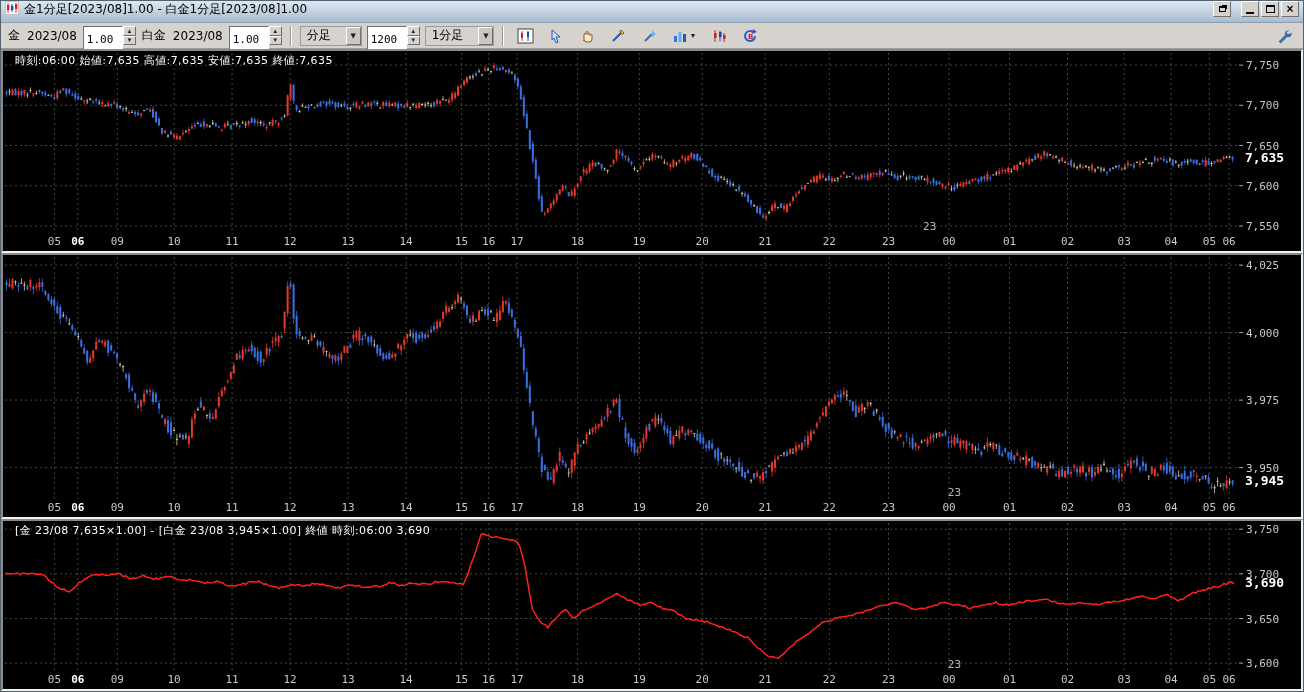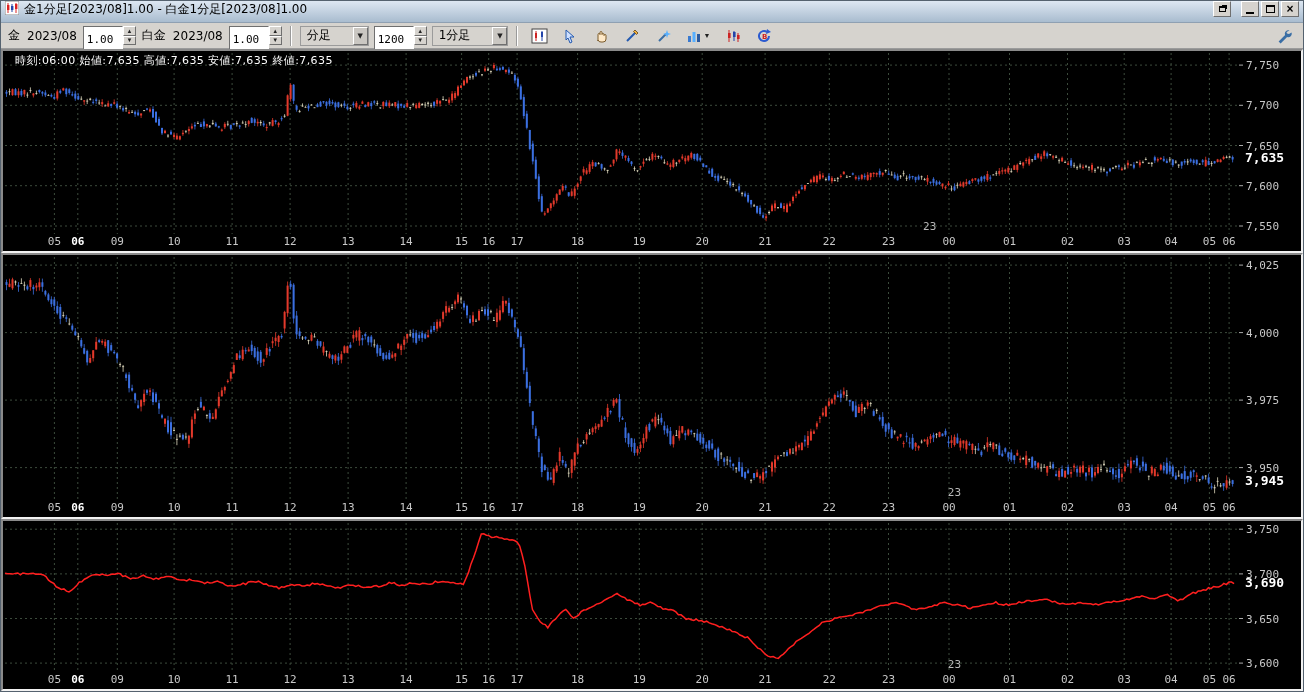--- a/index.html
+++ b/index.html
@@ -18,21 +18,21 @@
   .g-restore{display:block;width:7px;height:6px;border:1px solid #000;border-top:2px solid #000;box-shadow:2px -2px 0 -1px #000}
   .g-close{font-size:12px;font-weight:bold}
 
   
   .toolbar{height:26px;flex:0 0 26px;background:#d6d3ce;border-bottom:1px solid #9b9b9b;display:flex;align-items:center;padding:0 6px;gap:5px}
   .tlabel{color:#000;padding:0 1px;white-space:nowrap}
   .spin{display:flex;align-items:stretch;height:19px}
   .spin input{width:40px;border:1px solid;border-color:#6f6f6f #ffffff #ffffff #6f6f6f;background:#fff;font-size:11px;font-family:"DejaVu Sans Mono",monospace;padding:12px 3px}
   .spinbtns{display:flex;flex-direction:column;width:13px}
   .spinbtns button{flex:1;font-size:6px;line-height:1;background:#d6d3ce;border:1px solid;border-color:#ffffff #6f6f6f #6f6f6f #ffffff;padding:0;color:#222;cursor:default}
-  .combo{display:flex;align-items:center;height:20px;border:1px solid #9b9b9b;background:#d6d3ce;padding-left:6px;gap:22px}
+  .combo{display:flex;align-items:center;height:20px;border:1px solid #9b9b9b;background:#d6d3ce;padding-left:6px;gap:15px}
   .combo .arrow{width:15px;height:18px;background:#cac7c2;border:1px solid;border-color:#ffffff #6f6f6f #6f6f6f #ffffff;font-size:7px;display:flex;align-items:center;justify-content:center;color:#222}
   .sep{width:2px;height:20px;border-left:1px solid #9a9a9a;border-right:1px solid #ffffff;margin:0 3px}
   .tbtn{width:26px;height:22px;background:#d6d3ce;border:1px solid #d6d3ce;display:flex;align-items:center;justify-content:center;padding:0;cursor:default}
   .tbtn.dd{width:34px;gap:1px}
   .tbtn .mini-arrow{font-size:7px;color:#222}
   .spacer{flex:1}
 
   
   .charts{flex:1;display:flex;flex-direction:column;background:#d6d3ce}
   .panel{position:relative;border:2px solid;border-color:#8a8a8a #f2f2f2 #f2f2f2 #8a8a8a;background:#000;overflow:hidden}
@@ -1951,20 +1951,21 @@
           <text x="1006.5" y="256" text-anchor="middle" fill="#c8c8c8" font-size="11" font-family="DejaVu Sans Mono, monospace">01</text>
           <text x="1064.5" y="256" text-anchor="middle" fill="#c8c8c8" font-size="11" font-family="DejaVu Sans Mono, monospace">02</text>
           <text x="1121.2" y="256" text-anchor="middle" fill="#c8c8c8" font-size="11" font-family="DejaVu Sans Mono, monospace">03</text>
           <text x="1168.1" y="256" text-anchor="middle" fill="#c8c8c8" font-size="11" font-family="DejaVu Sans Mono, monospace">04</text>
           <text x="1206.4" y="256" text-anchor="middle" fill="#c8c8c8" font-size="11" font-family="DejaVu Sans Mono, monospace">05</text>
           <text x="1226.1" y="256" text-anchor="middle" fill="#c8c8c8" font-size="11" font-family="DejaVu Sans Mono, monospace">06</text>
           <text x="944.8" y="241.0" fill="#b8b8b8" font-size="11" font-family="DejaVu Sans Mono, monospace">23</text>
         </svg>
     </div>
     <div class="panel" style="flex:1 1 auto">
+      <div class="info">[金 23/08 7,635×1.00] - [白金 23/08 3,945×1.00]  終値 時刻:06:00 3,690</div>
       <svg class="plot">
           <line x1="51.4" y1="2" x2="51.4" y2="151" stroke="#3c4b3c" stroke-dasharray="2 3"></line>
           <line x1="74.8" y1="2" x2="74.8" y2="151" stroke="#3c4b3c" stroke-dasharray="2 3"></line>
           <line x1="114.3" y1="2" x2="114.3" y2="151" stroke="#3c4b3c" stroke-dasharray="2 3"></line>
           <line x1="171.1" y1="2" x2="171.1" y2="151" stroke="#3c4b3c" stroke-dasharray="2 3"></line>
           <line x1="229.1" y1="2" x2="229.1" y2="151" stroke="#3c4b3c" stroke-dasharray="2 3"></line>
           <line x1="287.1" y1="2" x2="287.1" y2="151" stroke="#3c4b3c" stroke-dasharray="2 3"></line>
           <line x1="345.1" y1="2" x2="345.1" y2="151" stroke="#3c4b3c" stroke-dasharray="2 3"></line>
           <line x1="403.1" y1="2" x2="403.1" y2="151" stroke="#3c4b3c" stroke-dasharray="2 3"></line>
           <line x1="458.6" y1="2" x2="458.6" y2="151" stroke="#3c4b3c" stroke-dasharray="2 3"></line>

